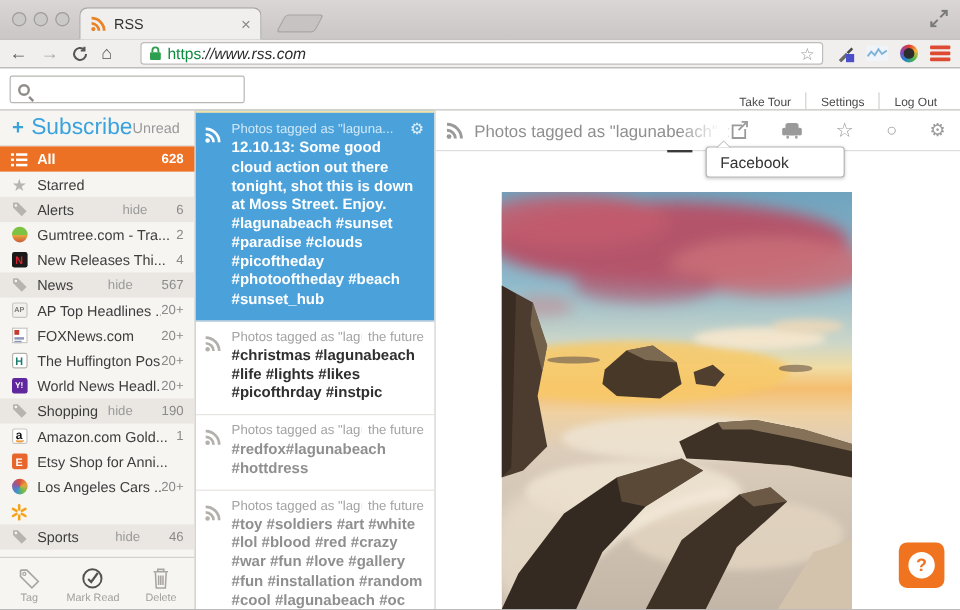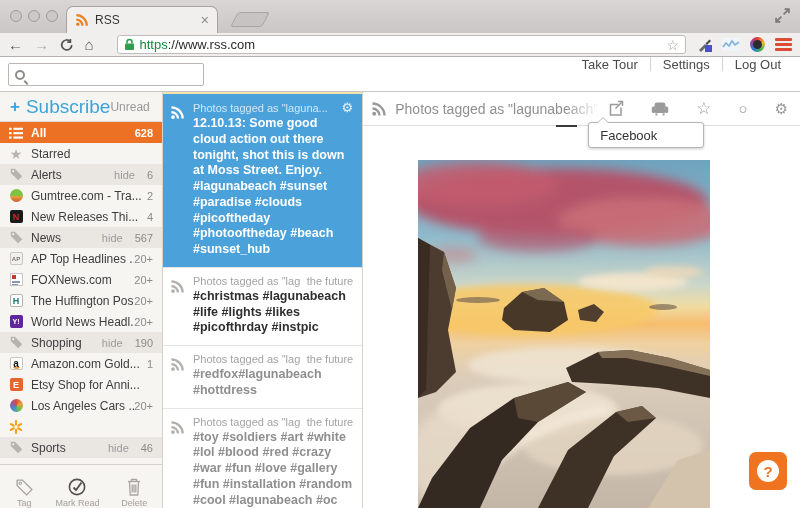--- a/index.html
+++ b/index.html
@@ -19,78 +19,78 @@
   .newtab { position:absolute; left:234px; top:12px; width:32px; height:15px;
     background:#c6c3c2; border:1px solid #a8a5a4; border-radius:3px; transform:skewX(-28deg); }
   .fsic { position:absolute; right:10px; top:8px; }
   .toolbar { position:absolute; top:33px; left:0; right:0; height:24px; background:#f1efee;
     border-bottom:1px solid #b3b0af; display:flex; align-items:center; padding:0 8px; }
   .navg { font-size:15px; line-height:1; margin-right:11px; color:#555; }
   .navg.dis { color:#adaaa9; }
   .abar { width:592px; height:19px; background:#fff; border:1px solid #bfbcbb; border-radius:3px;
     display:flex; align-items:center; padding:0 6px; margin-left:12px; font-size:13px; }
   .scheme { color:#0f8a41; margin-left:5px; }
-  .urlrest { color:#2b2b2b; flex:1; }
+  .urlrest { color:#2b2b2b; flex:1;font-style:italic; }
   .abar .star { color:#9a9a9a; font-size:14px; }
   .exts { display:flex; align-items:center; gap:10px; margin-left:11px; }
   .lens { width:15px; height:15px; border-radius:50%;
     background:conic-gradient(#e23b2e,#f5b63a,#44b54d,#2a7fd4,#8e44ad,#e23b2e); position:relative; }
   .lens::after { content:""; position:absolute; inset:3px; border-radius:50%; background:#2c2c2c; }
   .redmenu { width:17px; height:13px; display:flex; flex-direction:column; justify-content:space-between; }
   .redmenu i { display:block; height:3px; background:#dd4b32; border-radius:1px; }
 
   
   .appbar { position:absolute; top:57px; left:0; right:0; height:35px; background:#fff;
     border-bottom:1px solid #c9c6c3; }
   .searchbox { position:absolute; left:8px; top:6px; width:196px; height:23px; background:#fff;
     border:1px solid #b9b6b3; border-radius:2px; display:flex; align-items:center; padding:0 6px; }
   .mag { width:10px; height:10px; border:2px solid #8f8c89; border-radius:50%; position:relative; }
   .mag::after { content:""; position:absolute; width:2px; height:5px; background:#8f8c89;
     left:8px; top:8px; transform:rotate(-45deg); }
-  .toplinks { position:absolute; right:7px; top:0; height:34px; display:flex; align-items:flex-start;
-    font-size:13px; color:#4a4a4a; }
+  .toplinks { position:absolute; right:7px; top:0; height:34px; display:flex; align-items:flex-end;
+    font-size:10px; color:#4a4a4a; }
   .toplinks .lnk { padding:0 12px; }
   .toplinks .vsep { width:1px; height:14px; background:#d4d1ce; }
 
   
   .main { position:absolute; top:92px; left:0; right:0; bottom:0; display:flex; }
 
   
   .sidebar { width:163px; position:relative; background:#f7f5f2; border-right:1px solid #d5d2ce; }
   .subrow { height:30px; display:flex; align-items:center; padding:0 10px;
     border-bottom:1px solid #ddd9d5; }
   .plus { color:#3ba3dc; font-size:17px; font-weight:bold; margin-right:6px; }
   .sublbl { color:#3ba3dc; font-size:19px; flex:1; }
   .funread { color:#999; font-size:12px; }
   .fvsep { width:1px; height:12px; background:#ccc; margin:0 7px; }
   .fall { color:#222; font-size:12px; font-weight:bold; }
   .srow { display:flex; align-items:center; height:21px; padding:0 9px 0 8px;
     font-size:12px; color:#3d3d3d; }
   .srow .ic { width:16px; margin-right:7px; display:flex; align-items:center; justify-content:center; flex:none; }
   .srow .lbl { flex:1; white-space:nowrap; overflow:hidden; }
-  .srow .hid { font-size:11px; color:#9b9b9b; margin-right:12px; }
+  .srow .hid { font-size:11px; color:#9b9b9b; margin-right:24px; }
   .srow .cnt { font-size:11px; color:#8a8a8a; }
   .srow.tagrow { background:#eae7e3; }
   .srow.sel { background:#ed7124; color:#fff; font-weight:bold; }
   .srow.sel .cnt { color:#fff; }
   .lic { width:13px; height:13px; font-size:9px; font-weight:bold; display:flex;
     align-items:center; justify-content:center; border-radius:2px; }
   .gumic { width:13px; height:13px; border-radius:50%;
     background:linear-gradient(180deg,#7dc242 0%,#7dc242 55%,#e8a33d 55%,#c95b38 100%); }
   .craigic { width:13px; height:13px; border-radius:50%;
     background:conic-gradient(#d94f3d,#e8a33d,#6fbf4a,#3e8fd0,#8e5ba6,#d94f3d); }
   .foxic { width:13px; height:13px; background:#fff; border:1px solid #c9c6c2;
     background-image:linear-gradient(#c33a2e,#c33a2e),linear-gradient(#8a96b8,#8a96b8),linear-gradient(#8a96b8,#8a96b8);
     background-size:4px 4px,8px 2px,6px 2px; background-position:1px 1px,1px 7px,1px 10px; background-repeat:no-repeat; }
   .amz { position:relative; }
   .amz::after { content:""; position:absolute; left:2px; right:2px; bottom:0px; height:3px;
     border-bottom:2px solid #f19a38; border-radius:50%; }
   .starglyph { color:#b9b5b0; font-size:14px; line-height:1; }
   .sfooter { position:absolute; bottom:0; left:0; right:0; height:44px; border-top:1px solid #d5d2ce;
-    display:flex; justify-content:space-around; align-items:flex-end; padding:2px 4px 0 4px;margin-top:40px; }
+    display:flex; justify-content:space-around; align-items:center; padding:2px 4px 0 4px;margin-top:40px; }
   .fbtn { display:flex; flex-direction:column; align-items:center; gap:1px;
     color:#a3a09c; font-size:9px; }
 
   
   .feedcol { width:227px; background:#fff; border-right:1px solid #d5d2ce; overflow:hidden; }
   .fitem { position:relative; padding:7px 9px 9px 30px; border-bottom:1px solid #e6e3e0; }
   .fitem .rssic { position:absolute; left:7px; top:11px; }
   .fhead { display:flex; align-items:center; font-size:11px; color:#a3a3a3; margin-bottom:2px; }
   .fsrc { flex:1; white-space:nowrap; overflow:hidden; }
   .ftime { margin-left:6px; }

